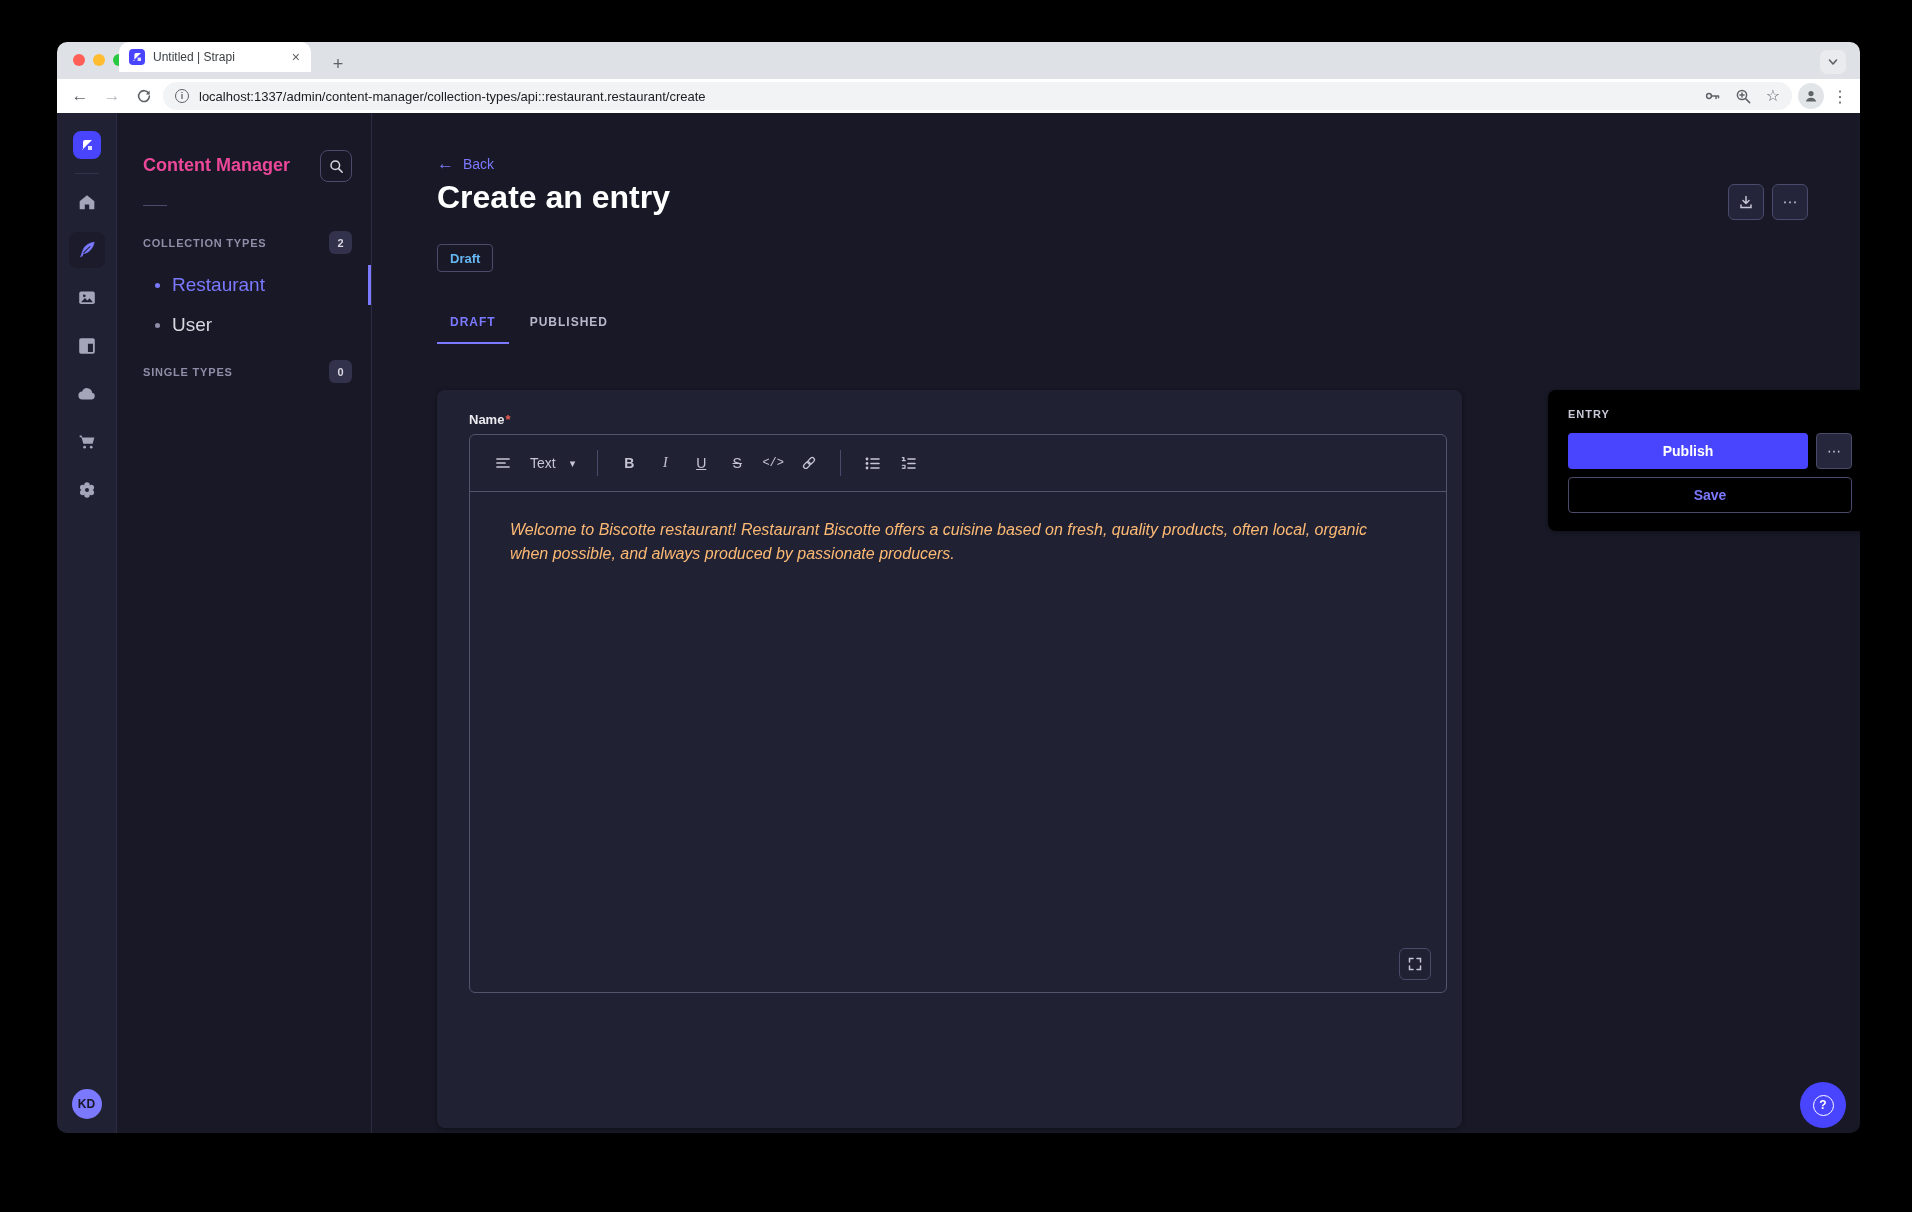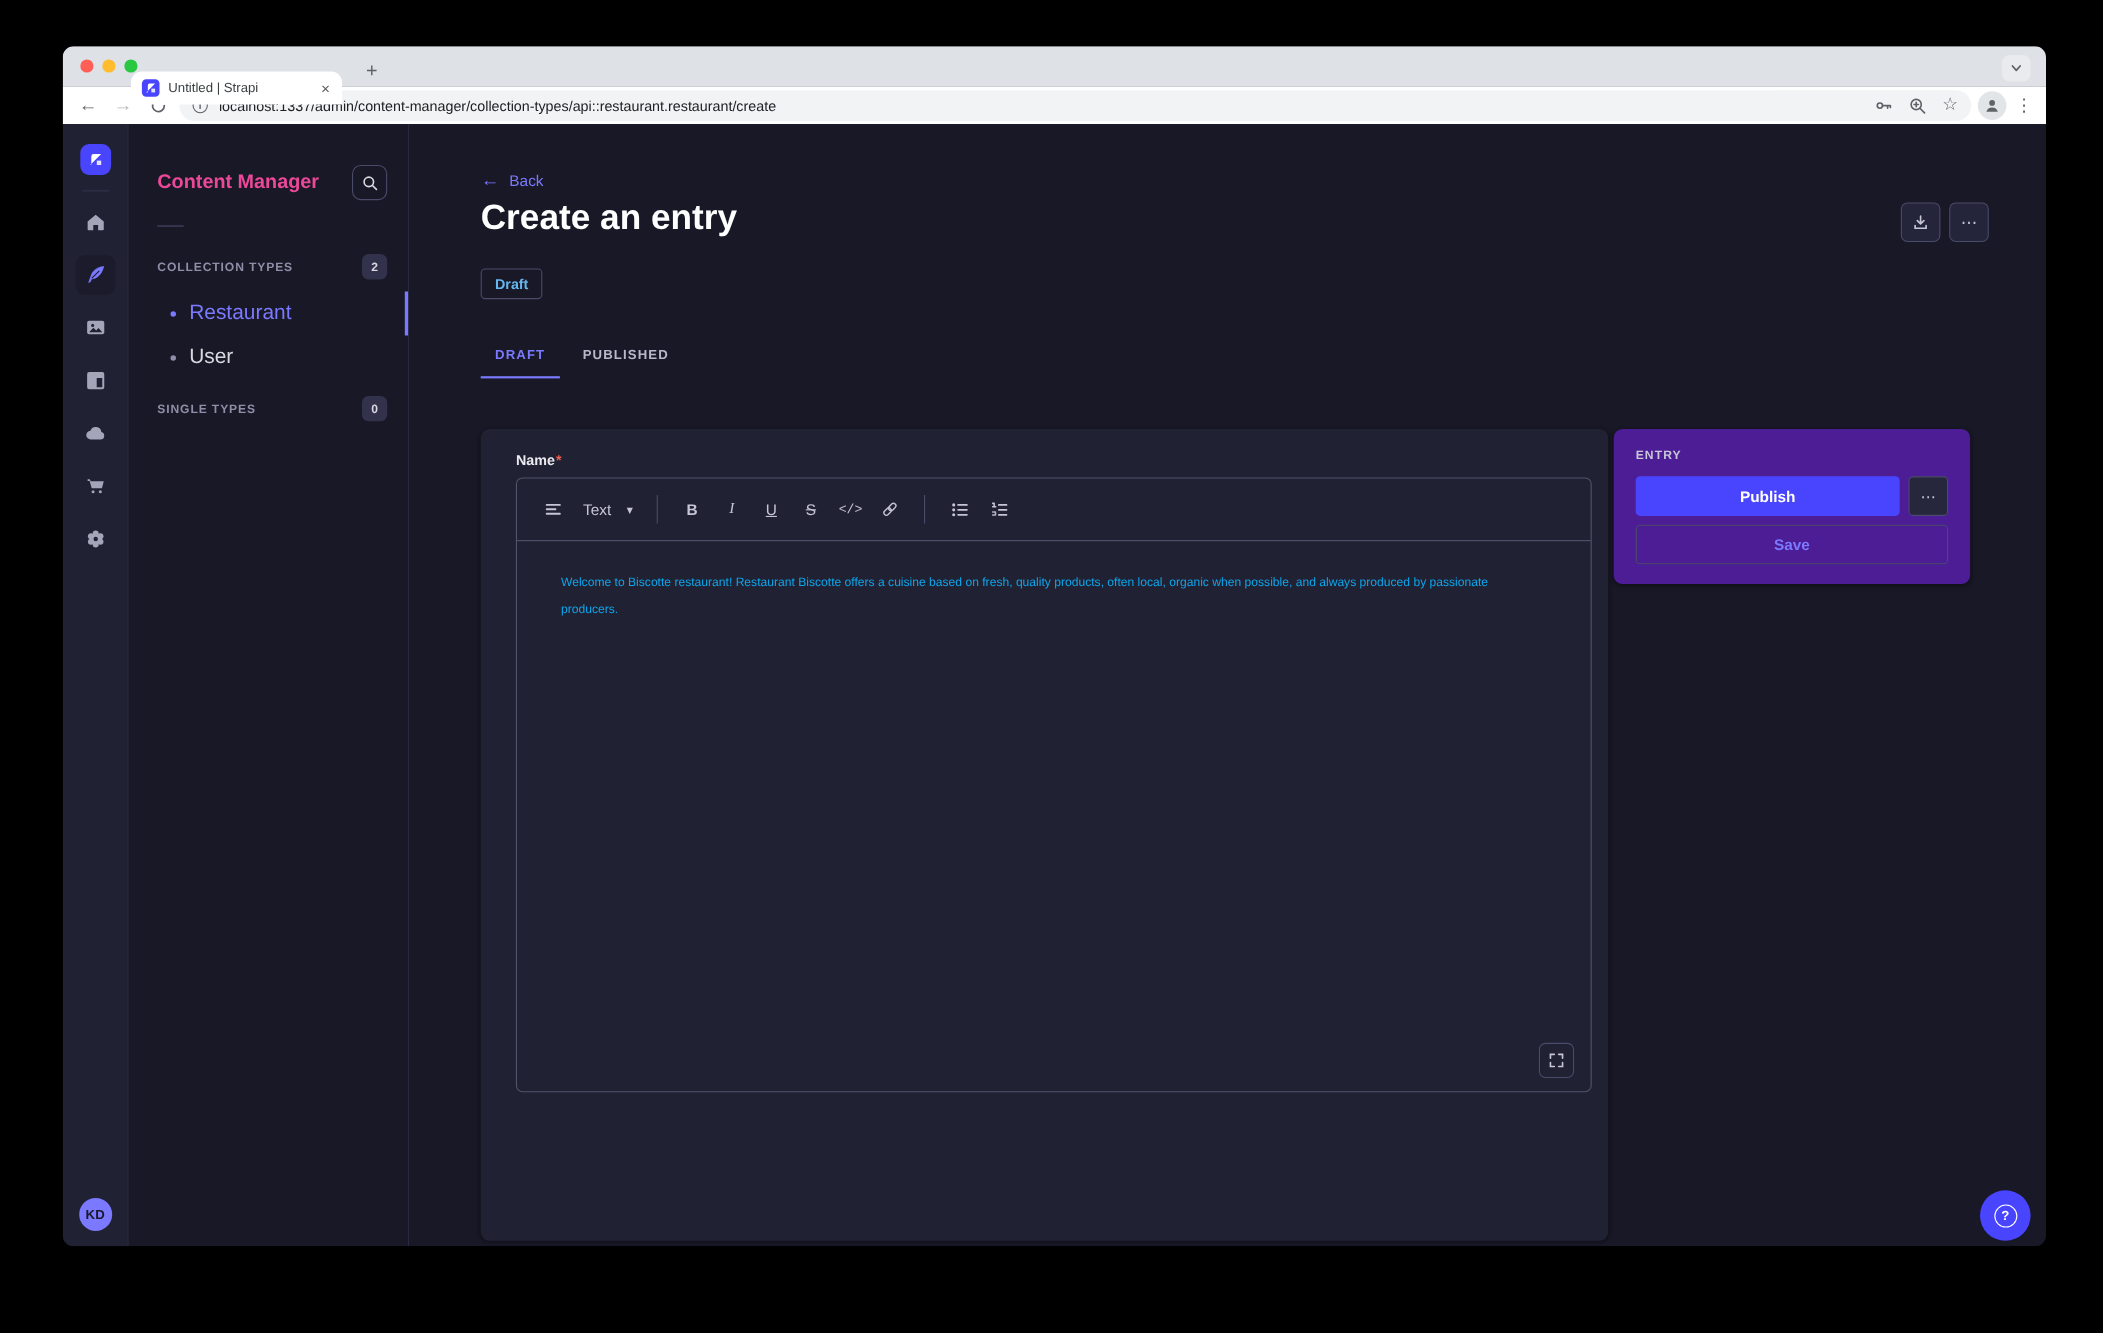--- a/index.html
+++ b/index.html
@@ -9,21 +9,21 @@
   
   .window { position:absolute; left:57px; top:42px; width:1803px; height:1091px;
             border-radius:10px; overflow:hidden; display:flex; flex-direction:column;
             box-shadow:0 18px 60px rgba(0,0,0,.6); }
 
   
   .tabstrip { position:relative; height:37px; background:#dee1e6; flex:0 0 auto; }
   .traffic { position:absolute; left:16px; top:12px; display:flex; gap:8px; }
   .traffic span { width:12px; height:12px; border-radius:50%; display:block; }
   .light-red{background:#ff5f57}.light-yellow{background:#febc2e}.light-green{background:#28c840}
-  .tab { position:absolute; left:62px; top:23px; width:192px; height:30px; background:#fff;
+  .tab { position:absolute; left:62px; top:0; width:192px; height:30px; background:#fff;
          border-radius:10px 10px 0 0; display:flex; align-items:center; padding:0 8px 0 10px; gap:8px; }
   .favicon { width:16px; height:16px; border-radius:4px; background:#4945ff; display:flex;
              align-items:center; justify-content:center; flex:0 0 auto; }
   .tab-title { flex:1; font-size:12px; color:#3c4043; white-space:nowrap; overflow:hidden; }
   .tab-close { font-size:14px; color:#5f6368; line-height:1; padding:1px 3px; border-radius:4px; }
   .newtab { position:absolute; left:268px; top:9px; width:26px; height:26px; display:flex;
             align-items:center; justify-content:center; font-size:18px; color:#5f6368; border-radius:50%; }
   .tab-chevron { position:absolute; right:14px; top:8px; width:26px; height:24px; background:#e9ebee;
                  border-radius:7px; display:flex; align-items:center; justify-content:center; }
 
@@ -107,26 +107,26 @@
   .ed-toolbar { height:57px; border-bottom:1px solid #53536c; display:flex; align-items:center; padding:0 18px; gap:6px; }
   .ed-btn { min-width:30px; height:30px; padding:0 4px; display:flex; align-items:center; justify-content:center;
             color:#c5c5d5; font-size:14px; border-radius:4px; }
   .ed-bold{font-weight:bold} .ed-italic{font-style:italic; font-family:"Liberation Serif", serif;}
   .ed-under{text-decoration:underline} .ed-strike{text-decoration:line-through}
   .ed-code{font-family:"Liberation Mono", monospace; font-size:12px;}
   .ed-select { display:flex; align-items:center; gap:14px; padding:0 6px; height:30px; color:#c5c5d5; }
   .ed-select .lbl { font-size:14px; }
   .ed-caret { font-size:11px; color:#c5c5d5; }
   .ed-sep { width:1px; height:26px; background:#4a4a6a; margin:0 10px; }
-  .ed-content { padding:26px 40px; font-size:11px; line-height:24px; color:#0ea5e9; }
+  .ed-content { padding:26px 40px; font-size:16px; line-height:24px; color:#fdba74;font-style:italic; }
   .expand-btn { position:absolute; right:15px; bottom:12px; width:32px; height:32px; border:1px solid #4a4a6a;
                 border-radius:6px; display:flex; align-items:center; justify-content:center; background:transparent; }
 
   
-  .entry-card { position:absolute; left:1095px; top:277px; width:324px; background:#4c1d95; border-radius:8px;
+  .entry-card { position:absolute; left:1176px; top:277px; width:324px; background:#000000; border-radius:8px;
                 padding:18px 20px 18px; box-shadow:0 1px 4px rgba(0,0,0,.35); }
   .entry-title { font-size:11px; font-weight:bold; letter-spacing:1px; color:#c8c8d8; }
   .entry-row { margin-top:13px; display:flex; gap:8px; }
   .publish-btn { flex:1; height:36px; background:#4945ff; border:none; border-radius:4px; color:#fff;
                  font-size:14px; font-weight:bold; font-family:"Liberation Sans", sans-serif; }
   .entry-more { width:36px; height:36px; border:1px solid #4a4a6a; background:#26263c; border-radius:4px;
                 color:#c5c5d5; font-size:14px; display:flex; align-items:center; justify-content:center; }
   .save-btn { margin-top:8px; width:100%; height:36px; background:transparent; border:1px solid #4a4a6a;
               border-radius:4px; color:#7b79ff; font-size:14px; font-weight:bold; font-family:"Liberation Sans", sans-serif; }
 

